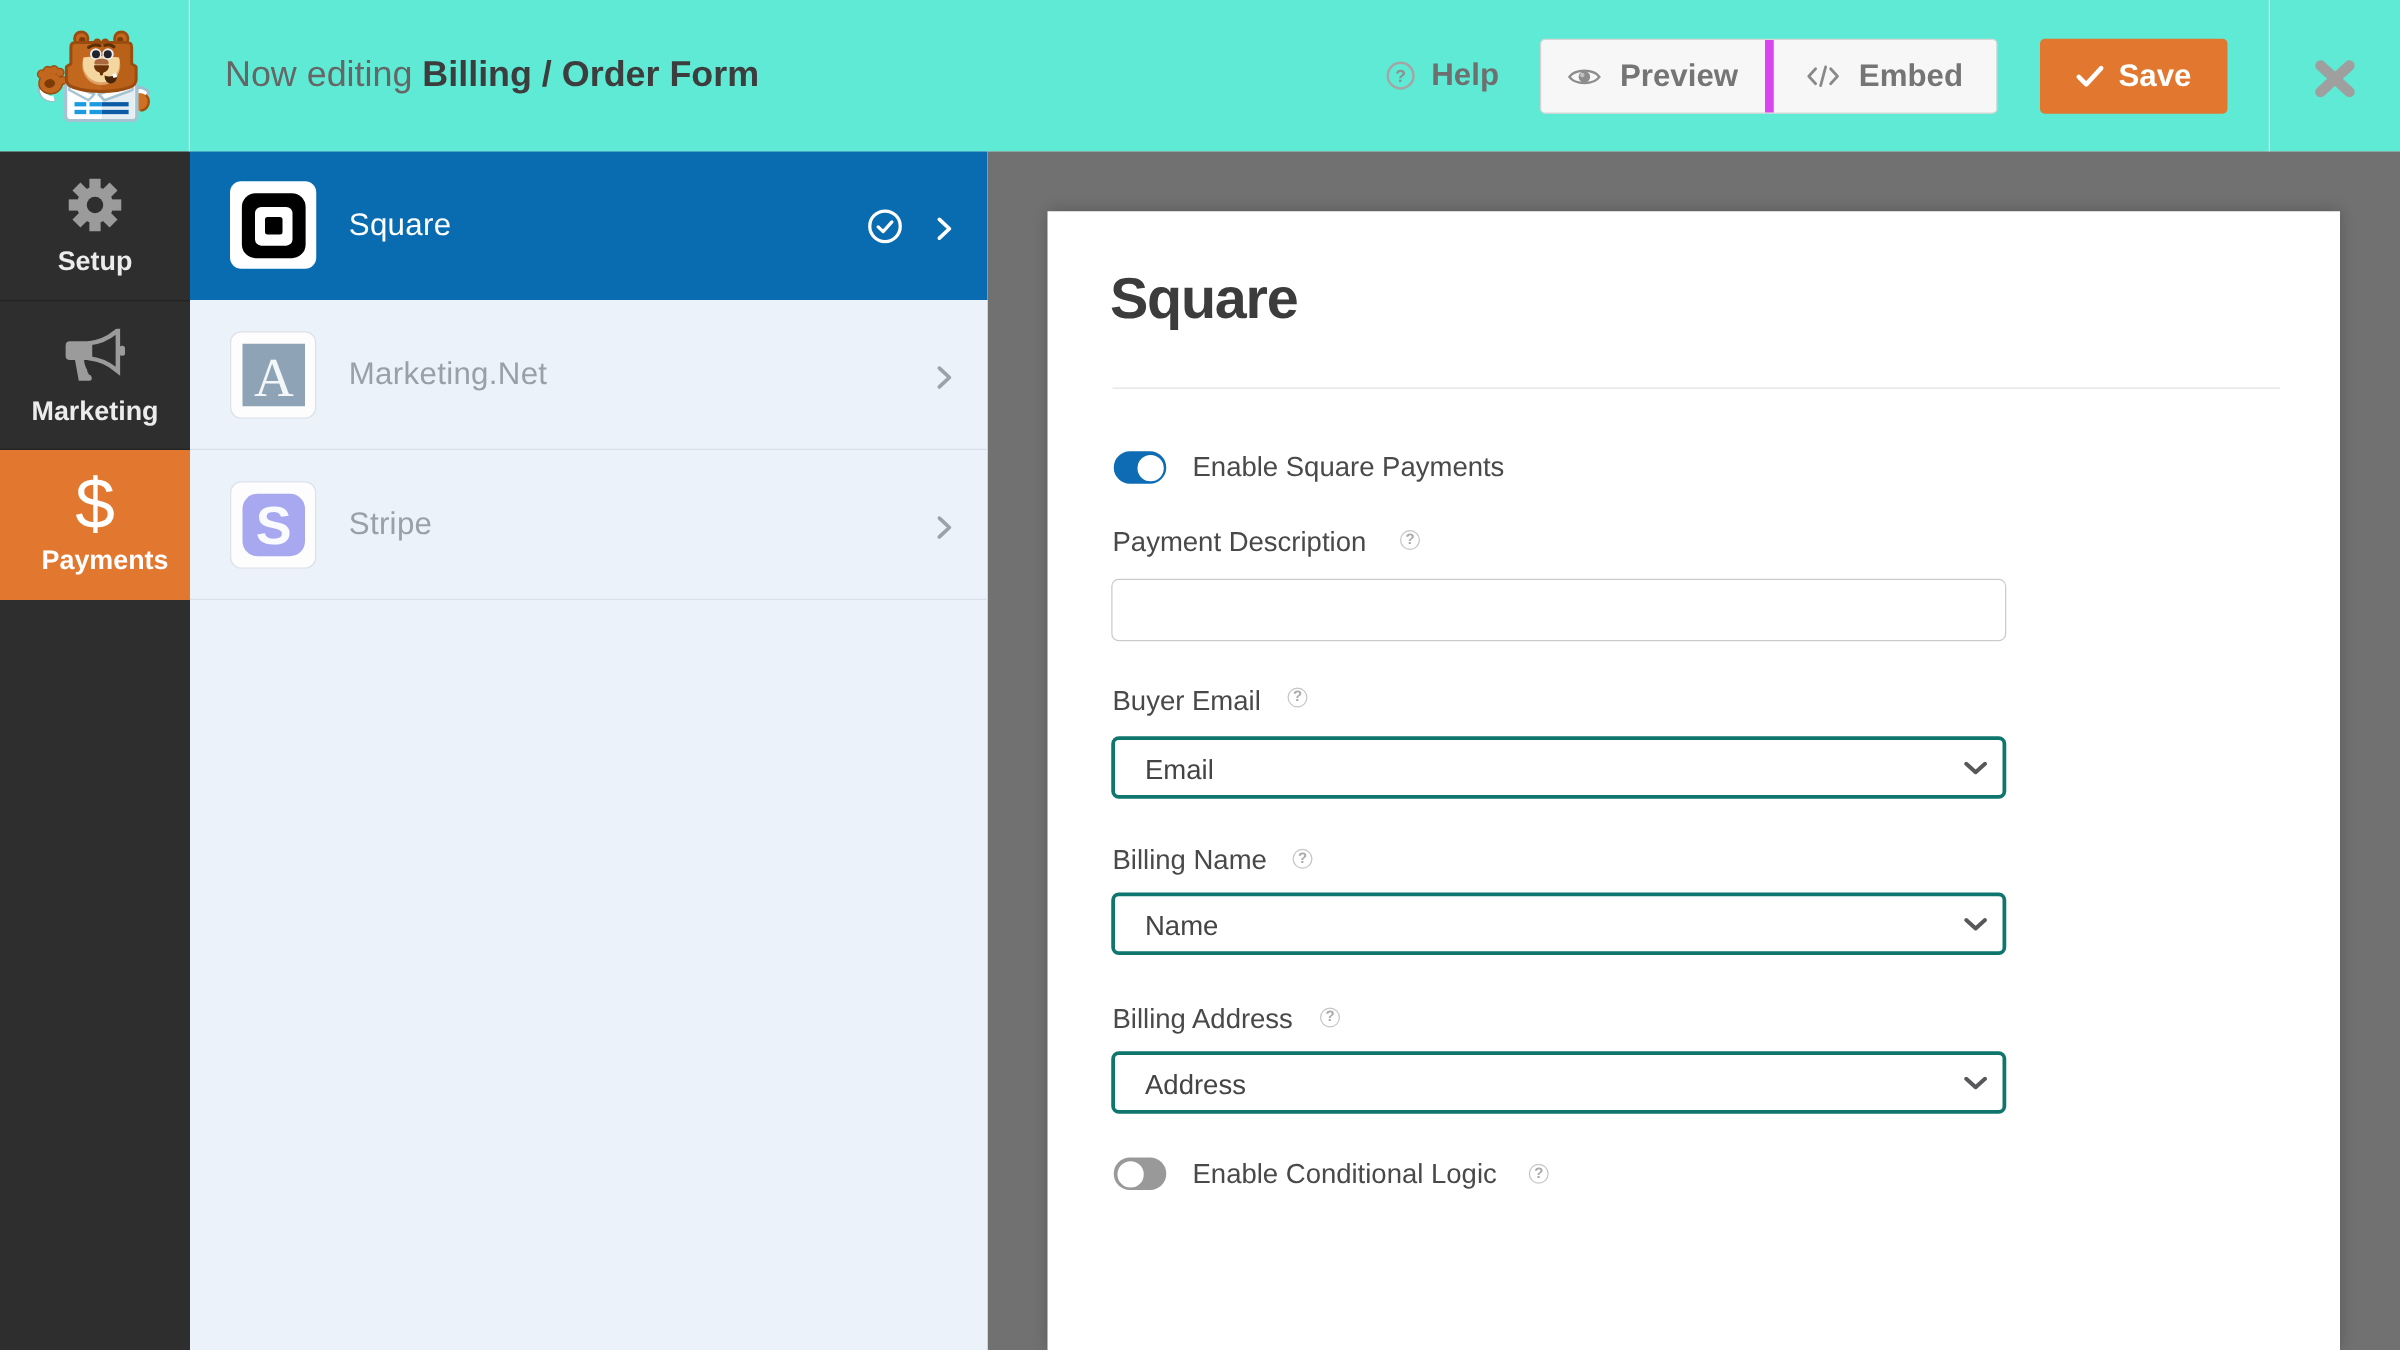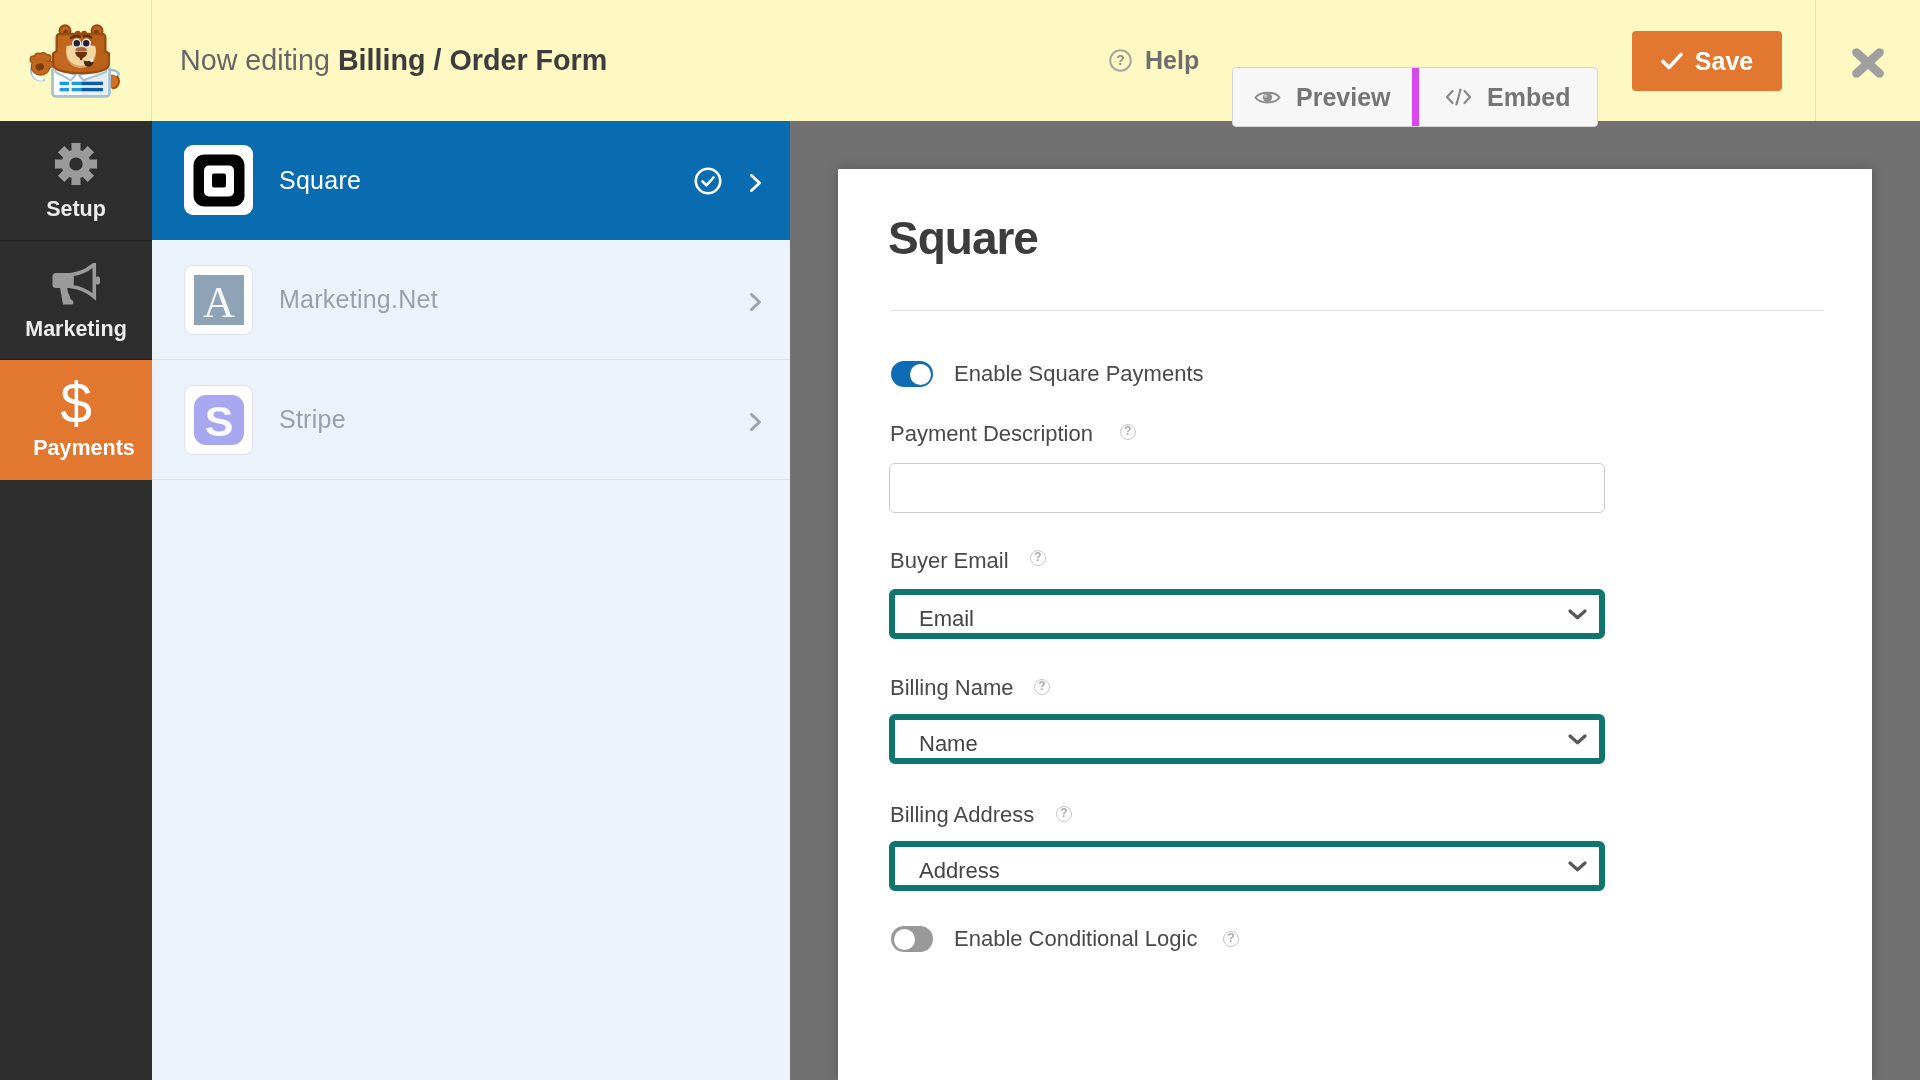--- a/index.html
+++ b/index.html
@@ -5,26 +5,26 @@
 * { margin:0; padding:0; box-sizing:border-box; }
 html,body { width:1920px; height:1080px; overflow:hidden; }
 body { font-family:"Liberation Sans", sans-serif; background:#fff; position:relative; }
 .abs { position:absolute; }
 
 
 #backdrop { left:790px; top:121px; width:1130px; height:959px; background:#717171; }
 #panel { left:838px; top:169px; width:1034px; height:911px; background:#fff; box-shadow:0 0 12px rgba(0,0,0,0.22); }
 
 
-#header { left:0; top:0; width:1920px; height:121px; background:#fef9c3; }
+#header { left:0; top:0; width:1920px; height:121px; background:#5eead4; }
 .vline { top:0; width:1px; height:121px; background:#e0e0e0; }
 #title { left:180px; top:0; height:121px; line-height:121px; font-size:28.7px; color:#666; white-space:nowrap; }
 #title b { color:#3d3d3d; }
 #help { left:1109px; top:0; height:121px; display:flex; align-items:center; gap:13px; color:#6f6f6f; font-size:25px; font-weight:700; }
-.btngroup { left:1232px; top:31px; width:366px; height:60px; border:1px solid #d5d5d5; border-radius:4px; background:#f7f7f8; display:flex;margin-top:36px; }
+.btngroup { left:1232px; top:31px; width:366px; height:60px; border:1px solid #d5d5d5; border-radius:4px; background:#f7f7f8; display:flex; }
 .btn { flex:1; display:flex; align-items:center; justify-content:center; gap:15px; color:#757575; font-size:25px; font-weight:700; }
 .btn + .btn { border-left:7px solid #d946ef;align-items:center; }
 #save { left:1632px; top:31px; width:150px; height:60px; background:#e27730; border-radius:4px; display:flex; align-items:center; justify-content:center; gap:12px; color:#fff; font-size:25px; font-weight:700; }
 
 
 #sidebar { left:0; top:121px; width:152px; height:959px; background:#2e2e2e; }
 .sideitem { position:relative; width:152px; height:119.7px; border-bottom:1px solid #232323; }
 .sideitem .ic { position:absolute; left:0; right:0; top:16px; height:54px; display:flex; align-items:center; justify-content:center; }
 .sideitem .lb { position:absolute; left:0; right:0; top:76px; text-align:center; font-size:21.5px; color:#ececec;font-weight:bold; }
 .sideitem.active { background:#e27730; border-bottom-color:#e27730; }
@@ -45,21 +45,21 @@
 #panel .divider { position:absolute; left:52px; top:141px; width:934px; height:1px; background:#e2e2e2; }
 .toggle { position:absolute; width:42px; height:26px; border-radius:13px; }
 .toggle.on { background:#0e6cb5; }
 .toggle.off { background:#999; }
 .toggle .knob { position:absolute; top:2.5px; width:21px; height:21px; border-radius:50%; background:#fff; }
 .toggle.on .knob { right:2.5px; }
 .toggle.off .knob { left:2.5px; }
 .plabel { position:absolute; font-size:22px; color:#494949; white-space:nowrap; }
 .qicon { position:absolute; width:16px; height:16px; border:1.7px solid #c6c6c6; border-radius:50%; color:#ababab; font-size:12px; font-weight:700; text-align:center; line-height:13px; }
 .tinput { position:absolute; left:51px; width:716px; height:50px; border:1px solid #cbcbcb; border-radius:6px; background:#fff; }
-.tselect { position:absolute; left:51px; width:716px; height:50px; border:6px solid #0f766e; border-radius:6px; background:#fff; }
+.tselect { position:absolute; left:51px; width:716px; height:50px; border:3px solid #0f766e; border-radius:6px; background:#fff; }
 .tselect .val { position:absolute; left:24px; top:0; height:48px; line-height:48px; font-size:22px; color:#444; }
 .tselect svg { position:absolute; right:12px; top:50%; margin-top:-5px; }
 </style>
 </head>
 <body>
 
 <div id="backdrop" class="abs"></div>
 
 <div id="panel" class="abs">
   <div class="ptitle">Square</div>

